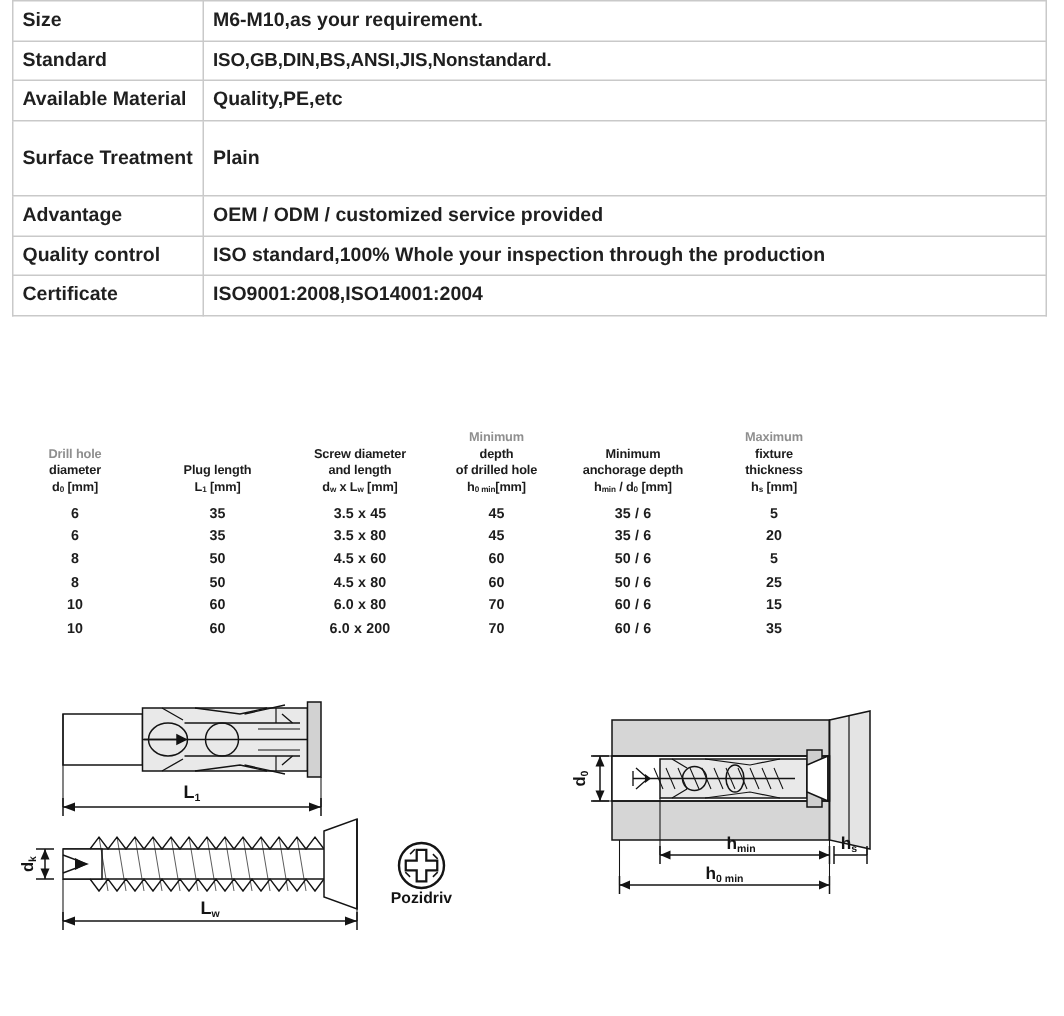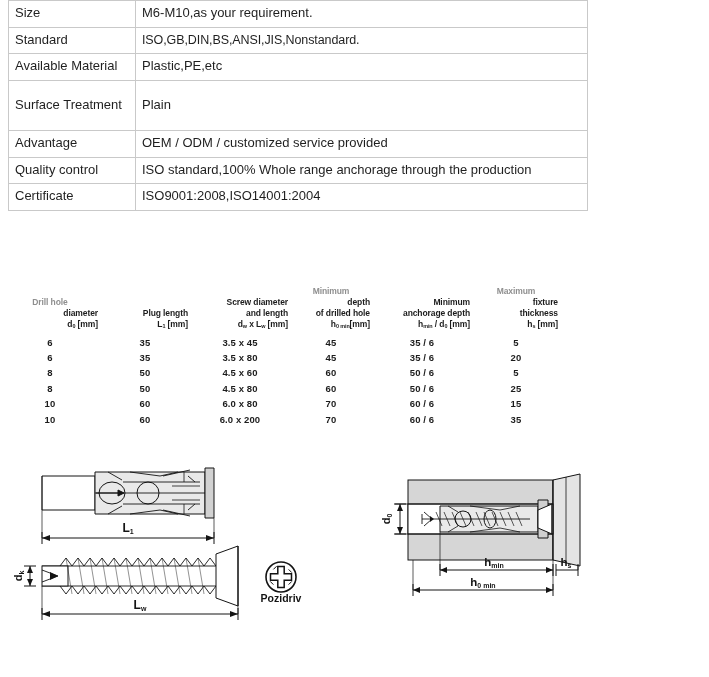--- a/index.html
+++ b/index.html
@@ -15,23 +15,24 @@
     font-family: "Liberation Sans", sans-serif;
     color: #1a1a1a;
     overflow: hidden;
   }
 
   
   .spec-table {
     position: absolute;
     left: 8px;
     top: 0px;
-    width: 580px;
+    width: 690px;
     border-collapse: collapse;
     table-layout: fixed;
+    font-weight: bold;
   }
   .spec-table td {
     border: 1px solid #c9c9c9;
     padding: 4px 6px 5px 6px;
     font-size: 13px;
     line-height: 1.28;
     vertical-align: middle;
     color: #1f1f1f;
     background: #ffffff;
   }
@@ -70,21 +71,20 @@
     vertical-align: bottom;
     padding: 0 2px 5px 2px;
     letter-spacing: -0.1px;
   }
   .tech-table th .ln-fade {
     color: #8f8f8f;
     display: block;
   }
   .tech-table th .ln {
     display: block;
-    text-align: right;
   }
   .tech-table td {
     font-size: 9.5px;
     font-weight: bold;
     color: #1c1c1c;
     text-align: center;
     padding: 2.2px 2px;
     letter-spacing: 0.1px;
   }
   .tech-table col.c1 { width: 100px; }
@@ -122,33 +122,33 @@
     <tr>
       <td class="label">Size</td>
       <td class="value">M6-M10,as your requirement.</td>
     </tr>
     <tr>
       <td class="label">Standard</td>
       <td class="value small">ISO,GB,DIN,BS,ANSI,JIS,Nonstandard.</td>
     </tr>
     <tr>
       <td class="label">Available Material</td>
-      <td class="value">Plastic,PE,etc</td>
+      <td class="value">Quality,PE,etc</td>
     </tr>
     <tr class="tall">
       <td class="label two-line">Surface Treatment</td>
       <td class="value">Plain</td>
     </tr>
     <tr>
       <td class="label">Advantage</td>
       <td class="value">OEM / ODM / customized service provided</td>
     </tr>
     <tr>
       <td class="label">Quality control</td>
-      <td class="value">ISO standard,100% Whole range anchorage through the production</td>
+      <td class="value">ISO standard,100% Whole your inspection through the production</td>
     </tr>
     <tr>
       <td class="label">Certificate</td>
       <td class="value">ISO9001:2008,ISO14001:2004</td>
     </tr>
   </tbody>
 </table>
 
 <div class="tech-wrap">
   <table class="tech-table">

